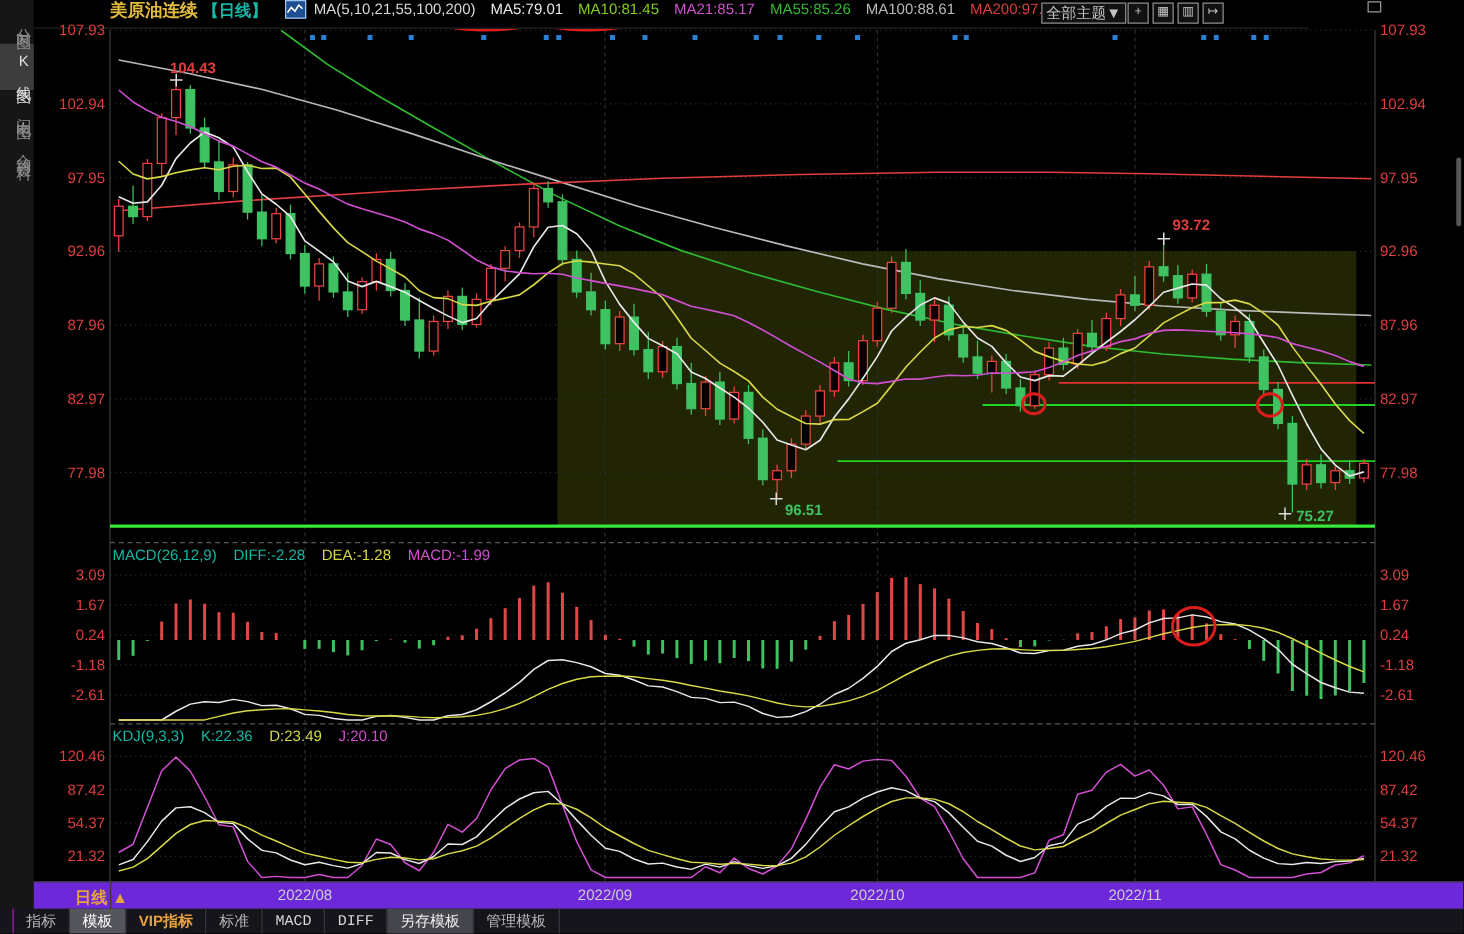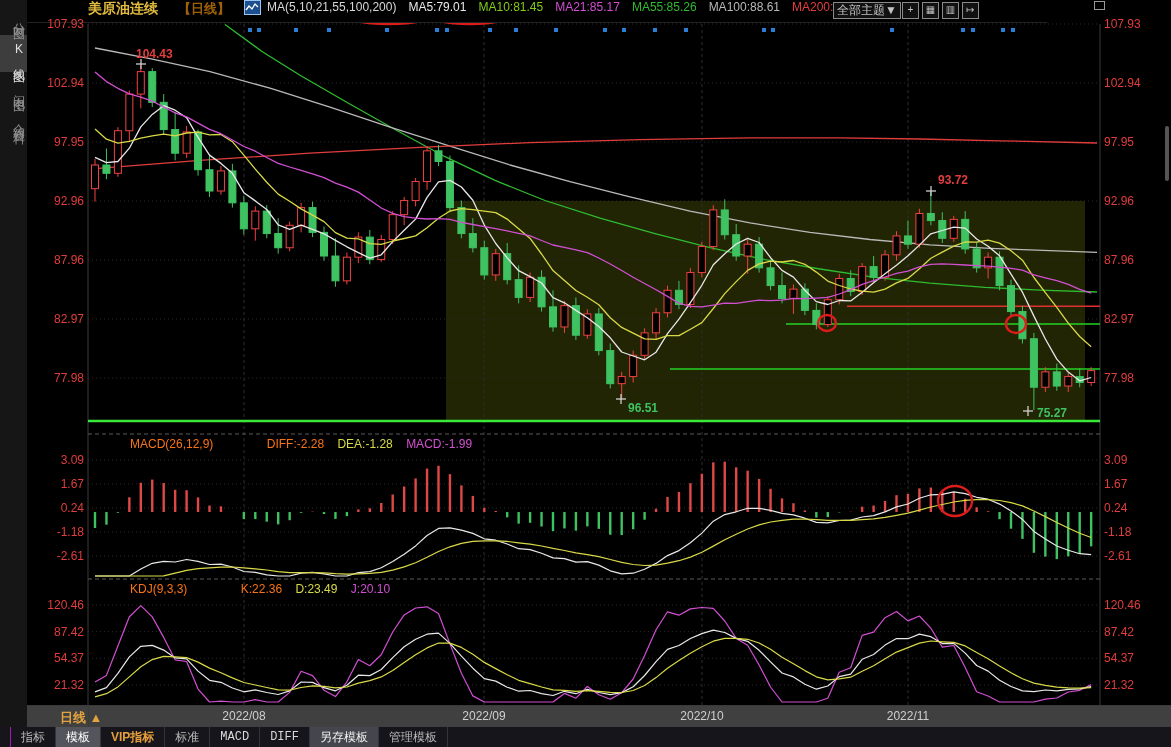--- a/index.html
+++ b/index.html
@@ -8,45 +8,45 @@
   
   #sidebar{position:absolute;left:0;top:0;width:27px;height:747px;background:#161616;border-right:1px solid #000;z-index:2;}
   .side-item{writing-mode:vertical-rl;text-orientation:upright;letter-spacing:3px;
       width:100%;box-sizing:border-box;text-align:center;color:#8f8f8f;font-size:12px;
       padding:7px 0;margin-top:6px;cursor:pointer;}
   .side-item.sel{background:#3d3d3d;color:#e0e0e0;}
   
   #header{position:absolute;left:27px;top:0;width:1020px;height:22px;background:#000;
       border-bottom:1px solid #222;display:flex;align-items:flex-start;z-index:2;font-size:12px;}
   #header .sym{color:#e3bb3f;font-weight:bold;font-size:14px;margin-left:61px;}
-  #header .per{color:#a16207;font-weight:bold;font-size:13px;margin-left:20px;}
+  #header .per{color:#14b8a6;font-weight:bold;font-size:13px;margin-left:4px;}
   #ma-icon{width:15px;height:13px;margin-left:14px;background:#1c4f8f;border:1px solid #9fc4ef;position:relative;}
   #ma-icon svg{position:absolute;left:0;top:0;}
   .ma-label{color:#d8d8d8;margin-left:6px;}
   .ma-val{margin-left:12px;white-space:nowrap;}
   #theme-box{position:absolute;right:146px;top:2px;width:66px;height:15px;border:1px solid #8a8a8a;
       color:#c3c3c3;font-size:12px;text-align:center;line-height:15px;cursor:pointer;background:#111;}
   #hbtns{position:absolute;right:68px;top:2px;display:flex;gap:3px;}
   .hbtn{width:15px;height:15px;border:1px solid #8a8a8a;color:#c3c3c3;font-size:10px;line-height:14px;
       text-align:center;background:#111;cursor:pointer;}
   #win-ico{position:absolute;right:66px;top:1px;width:9px;height:7px;border:1px solid #999;}
   
   .axlbl{position:absolute;color:#e23d3d;font-size:12px;line-height:13px;z-index:2;}
   .axlbl.l{width:44px;text-align:right;left:40px;}
   .axlbl.r{left:1104px;text-align:left;}
   .datelbl{position:absolute;color:#cfcfcf;font-size:12px;z-index:3;width:60px;text-align:center;top:3px;}
   
   .ptitle{position:absolute;z-index:2;font-size:12px;color:#e0e0e0;white-space:nowrap;}
-  .ptitle .w{color:#f97316;padding-left:40px;} .ptitle .y{color:#d9d948;} .ptitle .m{color:#d24fd2;}
+  .ptitle .w{color:#14b8a6;} .ptitle .y{color:#d9d948;} .ptitle .m{color:#d24fd2;}
   .ptitle span{margin-right:10px;}
   
   .ann{position:absolute;font-size:12px;font-weight:bold;z-index:3;}
   .ann.red{color:#e23d3d;} .ann.green{color:#3fc262;}
   
-  #xstrip{position:absolute;left:27px;top:705px;width:1144px;height:21px;background:#404040;
+  #xstrip{position:absolute;left:27px;top:705px;width:1144px;height:21px;background:#6d28d9;
       border-top:1px solid #3a3a3a;border-bottom:1px solid #3a3a3a;z-index:2;}
   #period-lbl{position:absolute;left:33px;top:3px;color:#e3a33f;font-weight:bold;font-size:13px;cursor:pointer;}
   #xstrip .vsep{position:absolute;left:61px;top:0;width:1px;height:21px;background:#3a3a3a;}
   
   #tabbar{position:absolute;left:0;top:727px;width:1171px;height:20px;background:#15151b;
       display:flex;align-items:stretch;padding-left:10px;font-size:12px;z-index:2;}
   .btab{padding:2px 10px;color:#b8b8b8;border-right:1px solid #34343a;line-height:16px;cursor:pointer;white-space:nowrap;}
   .btab:first-child{border-left:1px solid #a21caf;}
   .btab.selected{background:#54545c;color:#fff;}
   .btab.selected2{background:#45454d;color:#efefef;}

